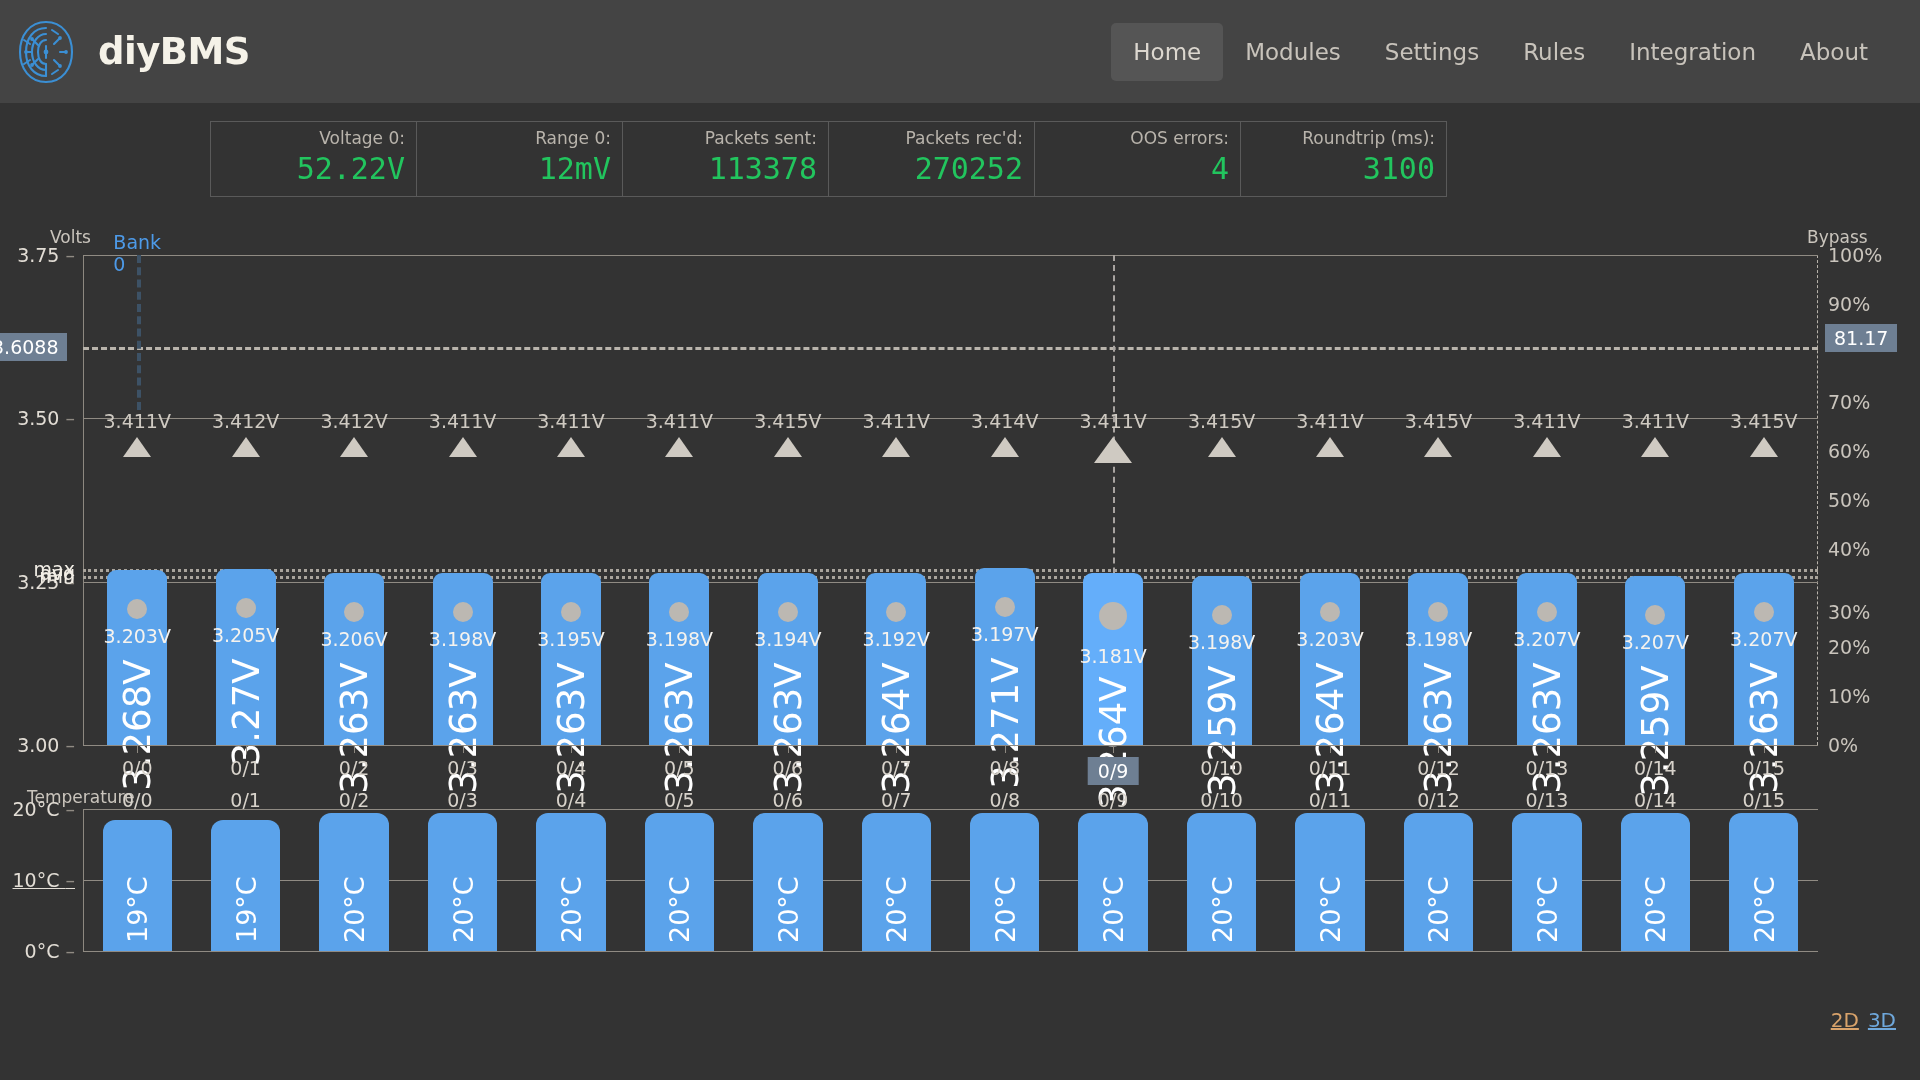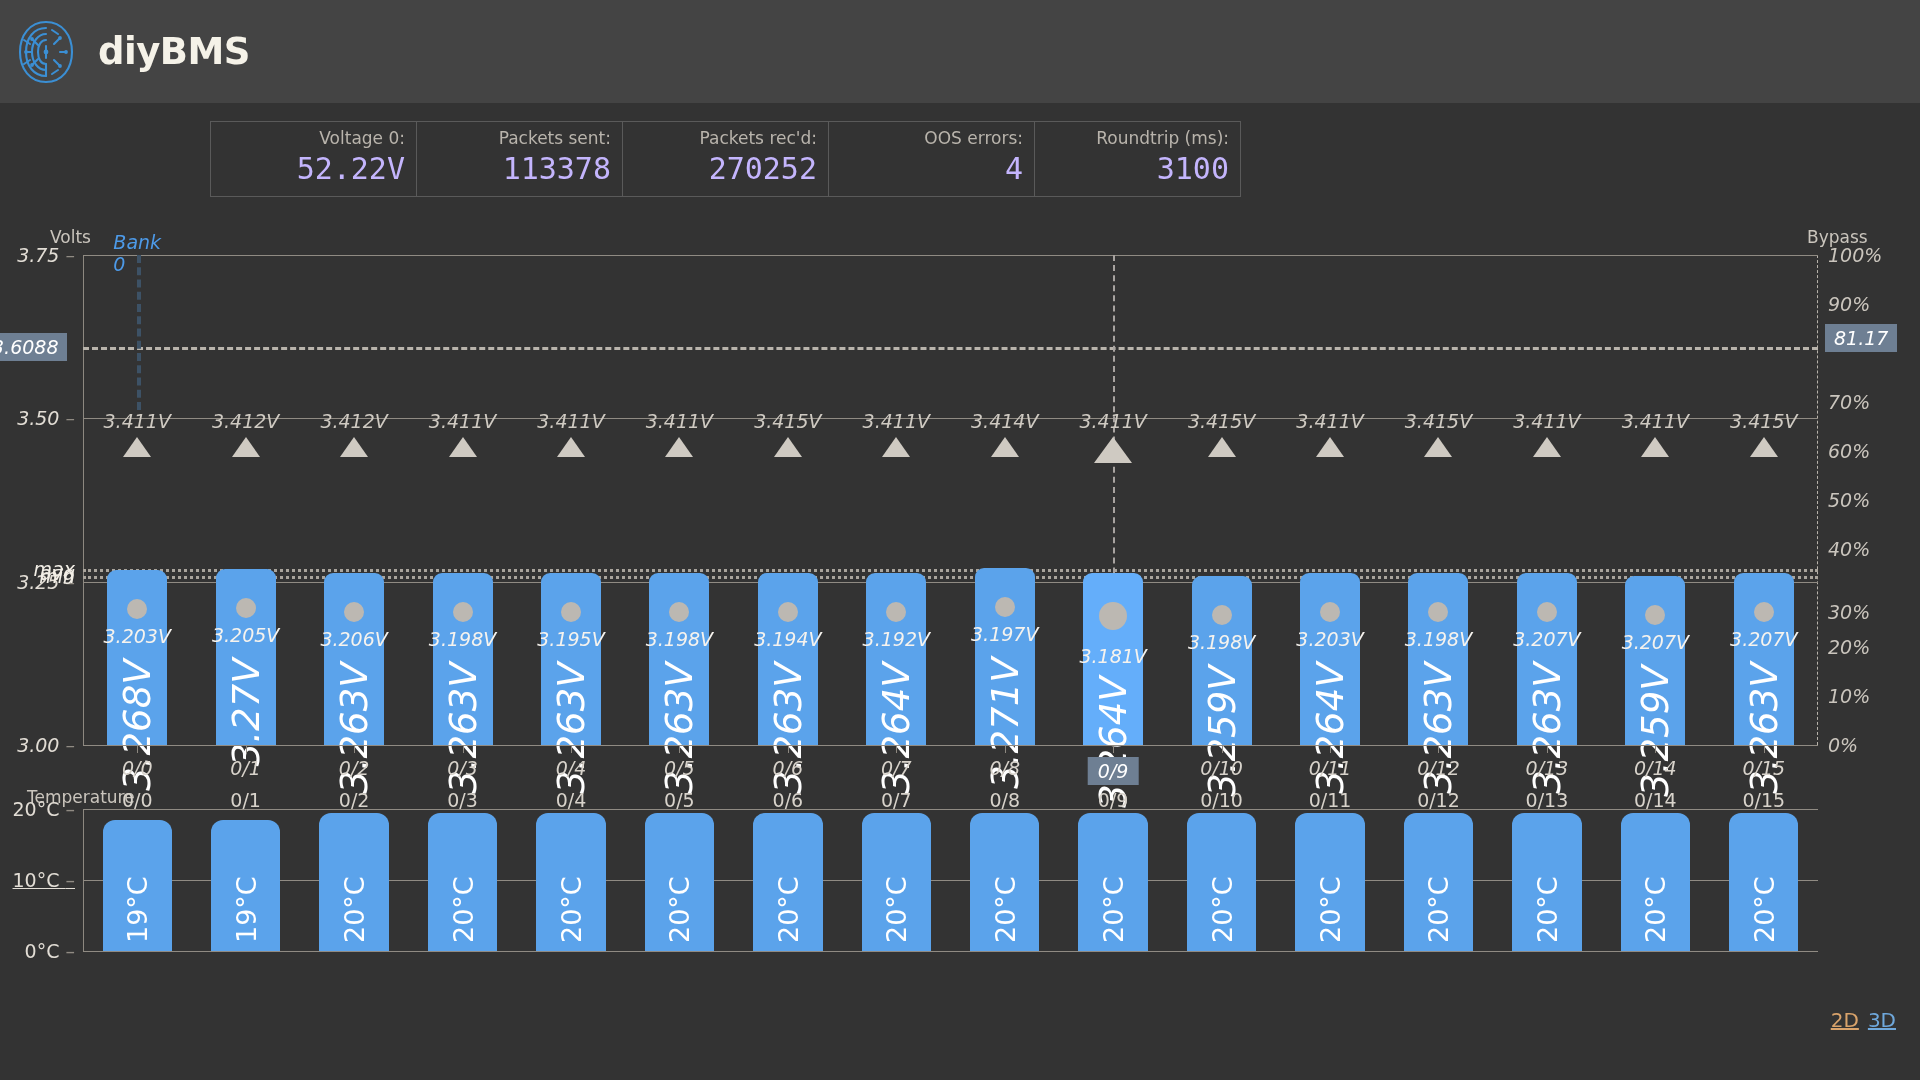--- a/index.html
+++ b/index.html
@@ -41,39 +41,39 @@
     background: #333333;
     height: 76px; min-width: 207px;
     padding: 6px 11px 4px 11px;
     display: flex; flex-direction: column;
     align-items: flex-end; justify-content: flex-start;
     margin-left: -1px;
   }
   .status-label { font-size: 17px; color: #b9b4ac; line-height: 1.25; }
   .status-value {
     font-family: "DejaVu Sans Mono", monospace;
-    font-size: 30px; color: #c4b5fd; line-height: 1.25;
+    font-size: 30px; color: #22c55e; line-height: 1.25;
     margin-top: 1px;
   }
 
   
   .chart-wrap {
     position: relative; width: 1920px; height: 560px;
     margin-top: 30px;
   }
   .axis-title {
     position: absolute; font-size: 17px; color: #cac5bd;
   }
   .volts-title { left: 50px; top: 0px; }
   .bypass-title { left: 1807px; top: 0px; }
 
   .plot {
     position: absolute;
     left: 83px; top: 28px;
-    width: 1735px; height: 490px; font-style: italic;
+    width: 1735px; height: 490px;
   }
   .plot-frame-left {
     position: absolute; left: 0; top: 0; bottom: 0;
     width: 1px; background: #8d8880;
   }
   .plot-frame-right {
     position: absolute; right: 0; top: 0; bottom: 0;
     width: 1px; border-left: 1px dashed #b8b3ab;
   }
   .gridline {
@@ -257,26 +257,38 @@
         <circle cx="14" cy="34" r="1.9"></circle>
         <circle cx="54" cy="34" r="1.9"></circle>
         <circle cx="20" cy="47" r="1.9"></circle>
         <circle cx="20" cy="21" r="1.9"></circle>
         <circle cx="48" cy="20" r="1.9"></circle>
         <circle cx="48" cy="48" r="1.9"></circle>
       </g>
     </svg>
     <span class="brand-name">diyBMS</span>
   </div>
+  <div class="nav-links">
+      <a class="nav-link active">Home</a>
+      <a class="nav-link">Modules</a>
+      <a class="nav-link">Settings</a>
+      <a class="nav-link">Rules</a>
+      <a class="nav-link">Integration</a>
+      <a class="nav-link">About</a>
+    </div>
 </div>
 
 <div class="status-strip">
     <div class="status-box">
       <div class="status-label">Voltage 0:</div>
       <div class="status-value">52.22V</div>
+    </div>
+    <div class="status-box">
+      <div class="status-label">Range 0:</div>
+      <div class="status-value">12mV</div>
     </div>
     <div class="status-box">
       <div class="status-label">Packets sent:</div>
       <div class="status-value">113378</div>
     </div>
     <div class="status-box">
       <div class="status-label">Packets rec'd:</div>
       <div class="status-value">270252</div>
     </div>
     <div class="status-box">

